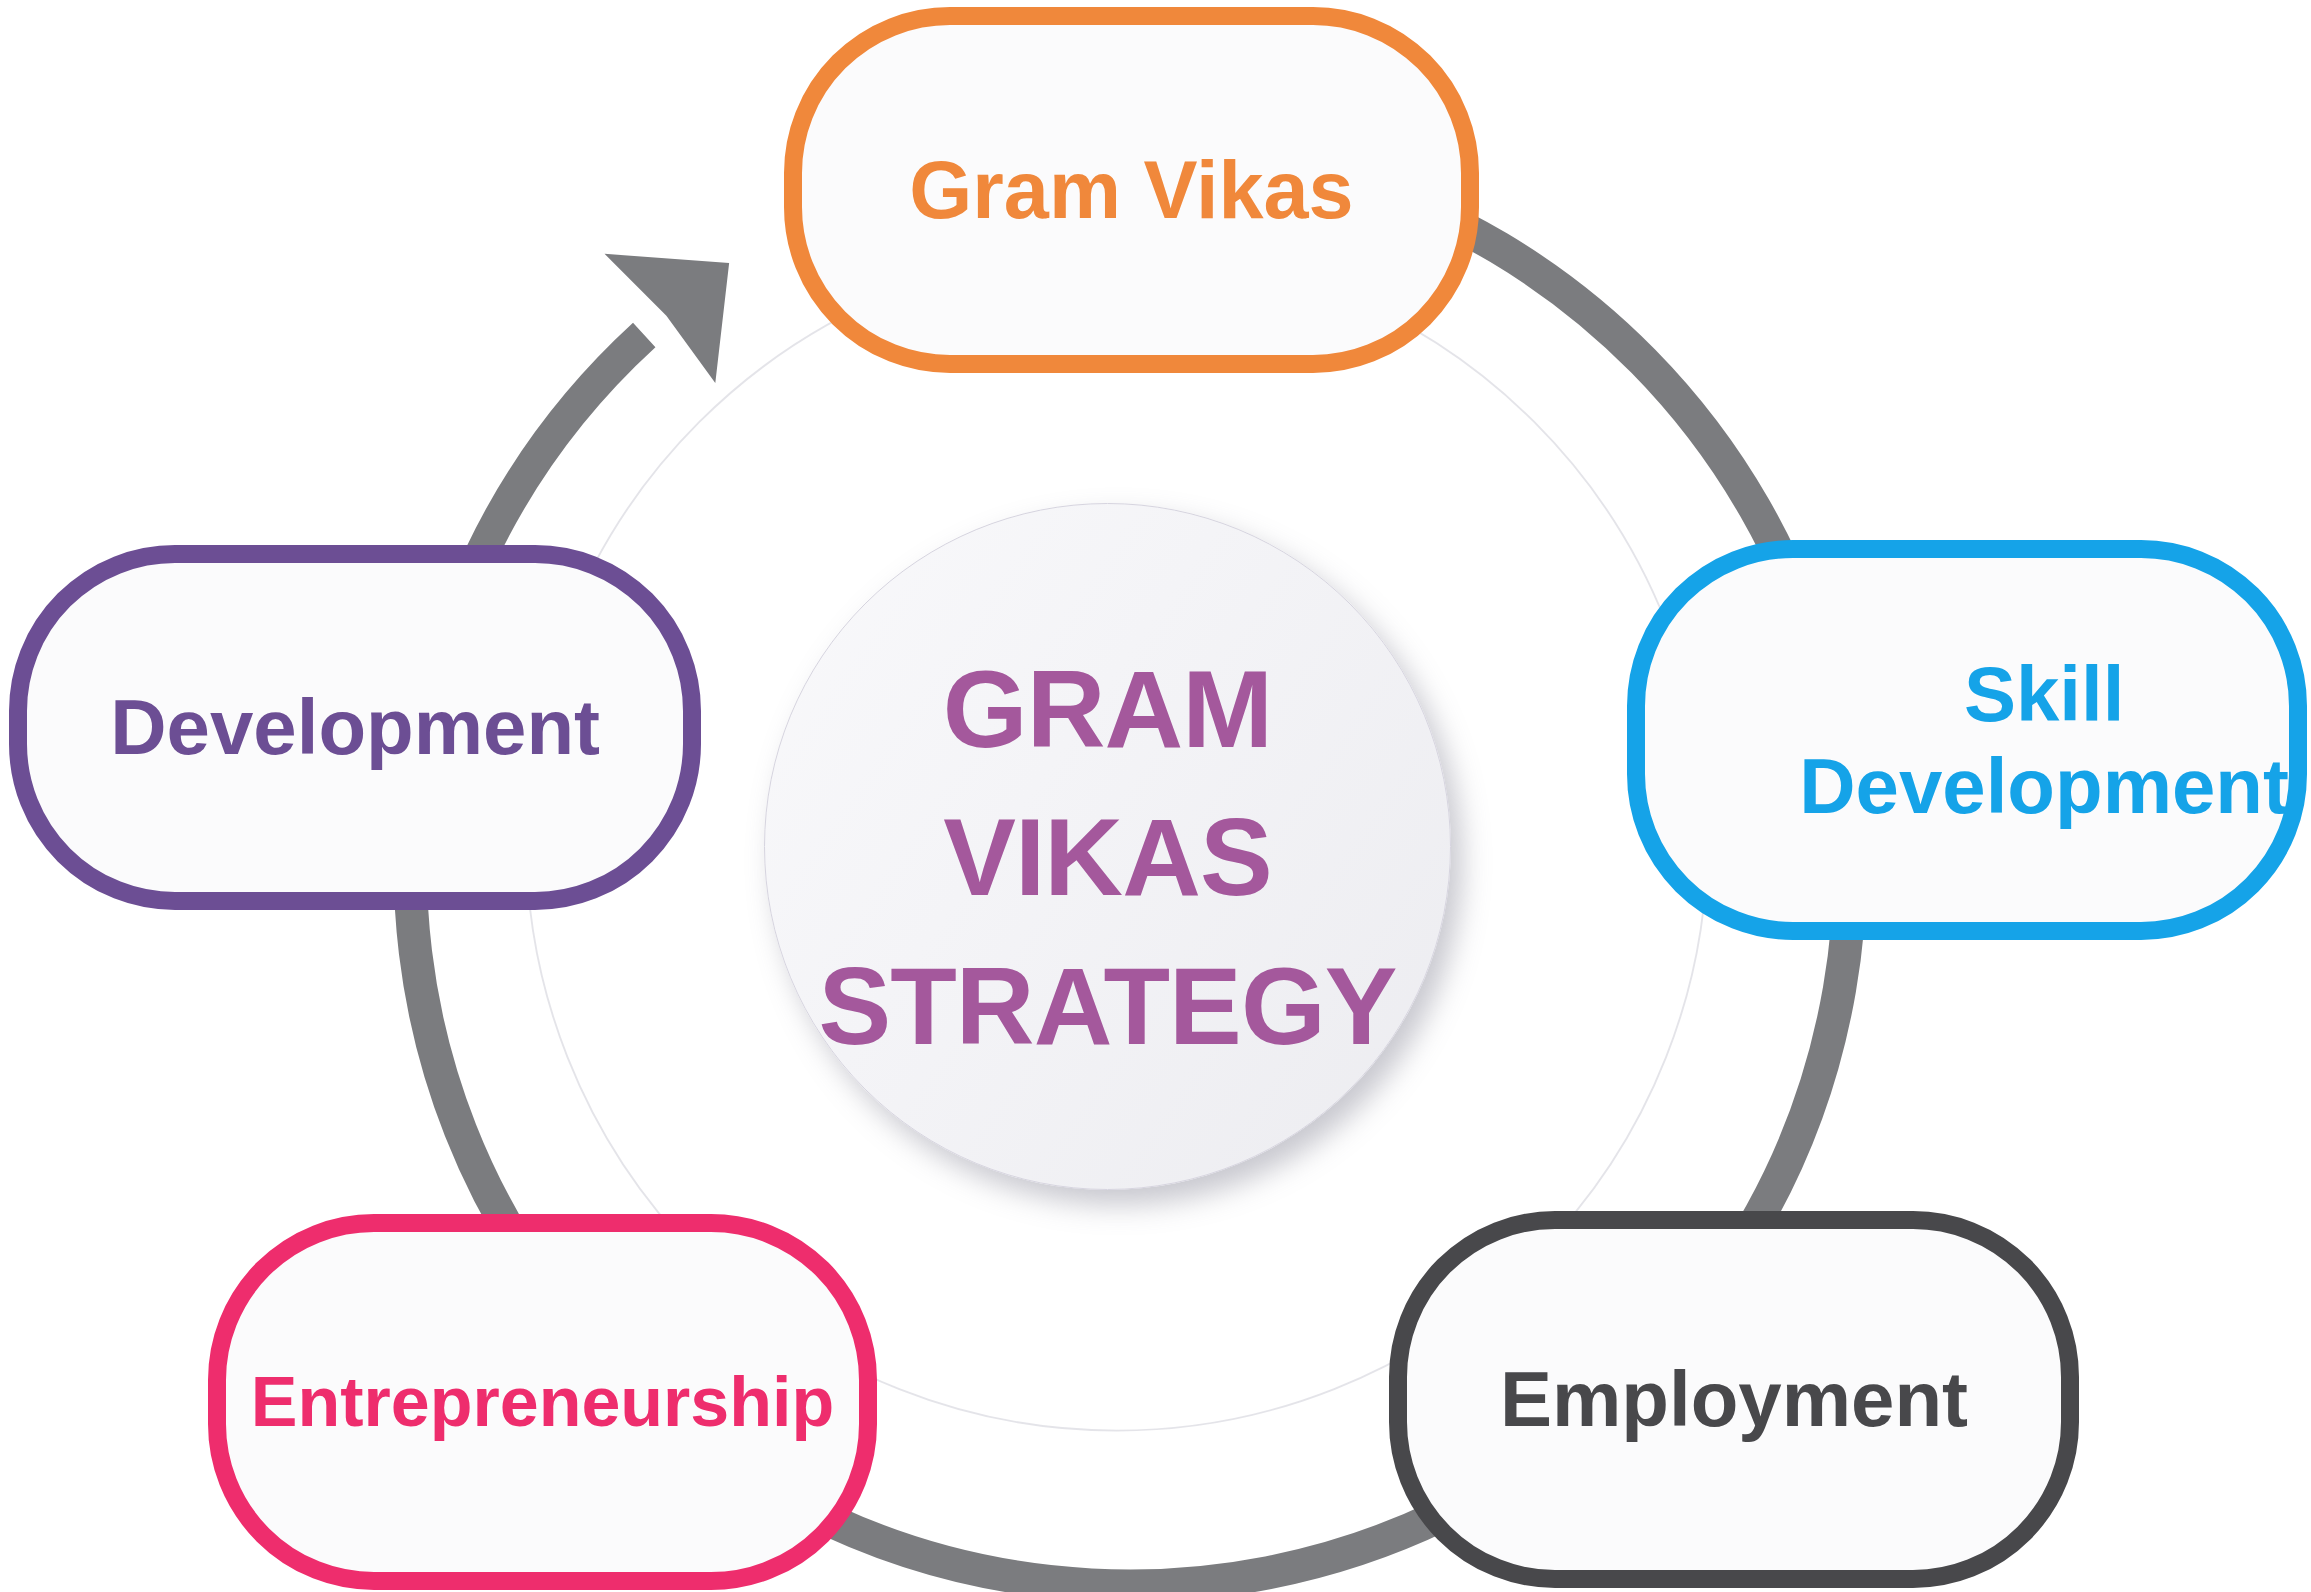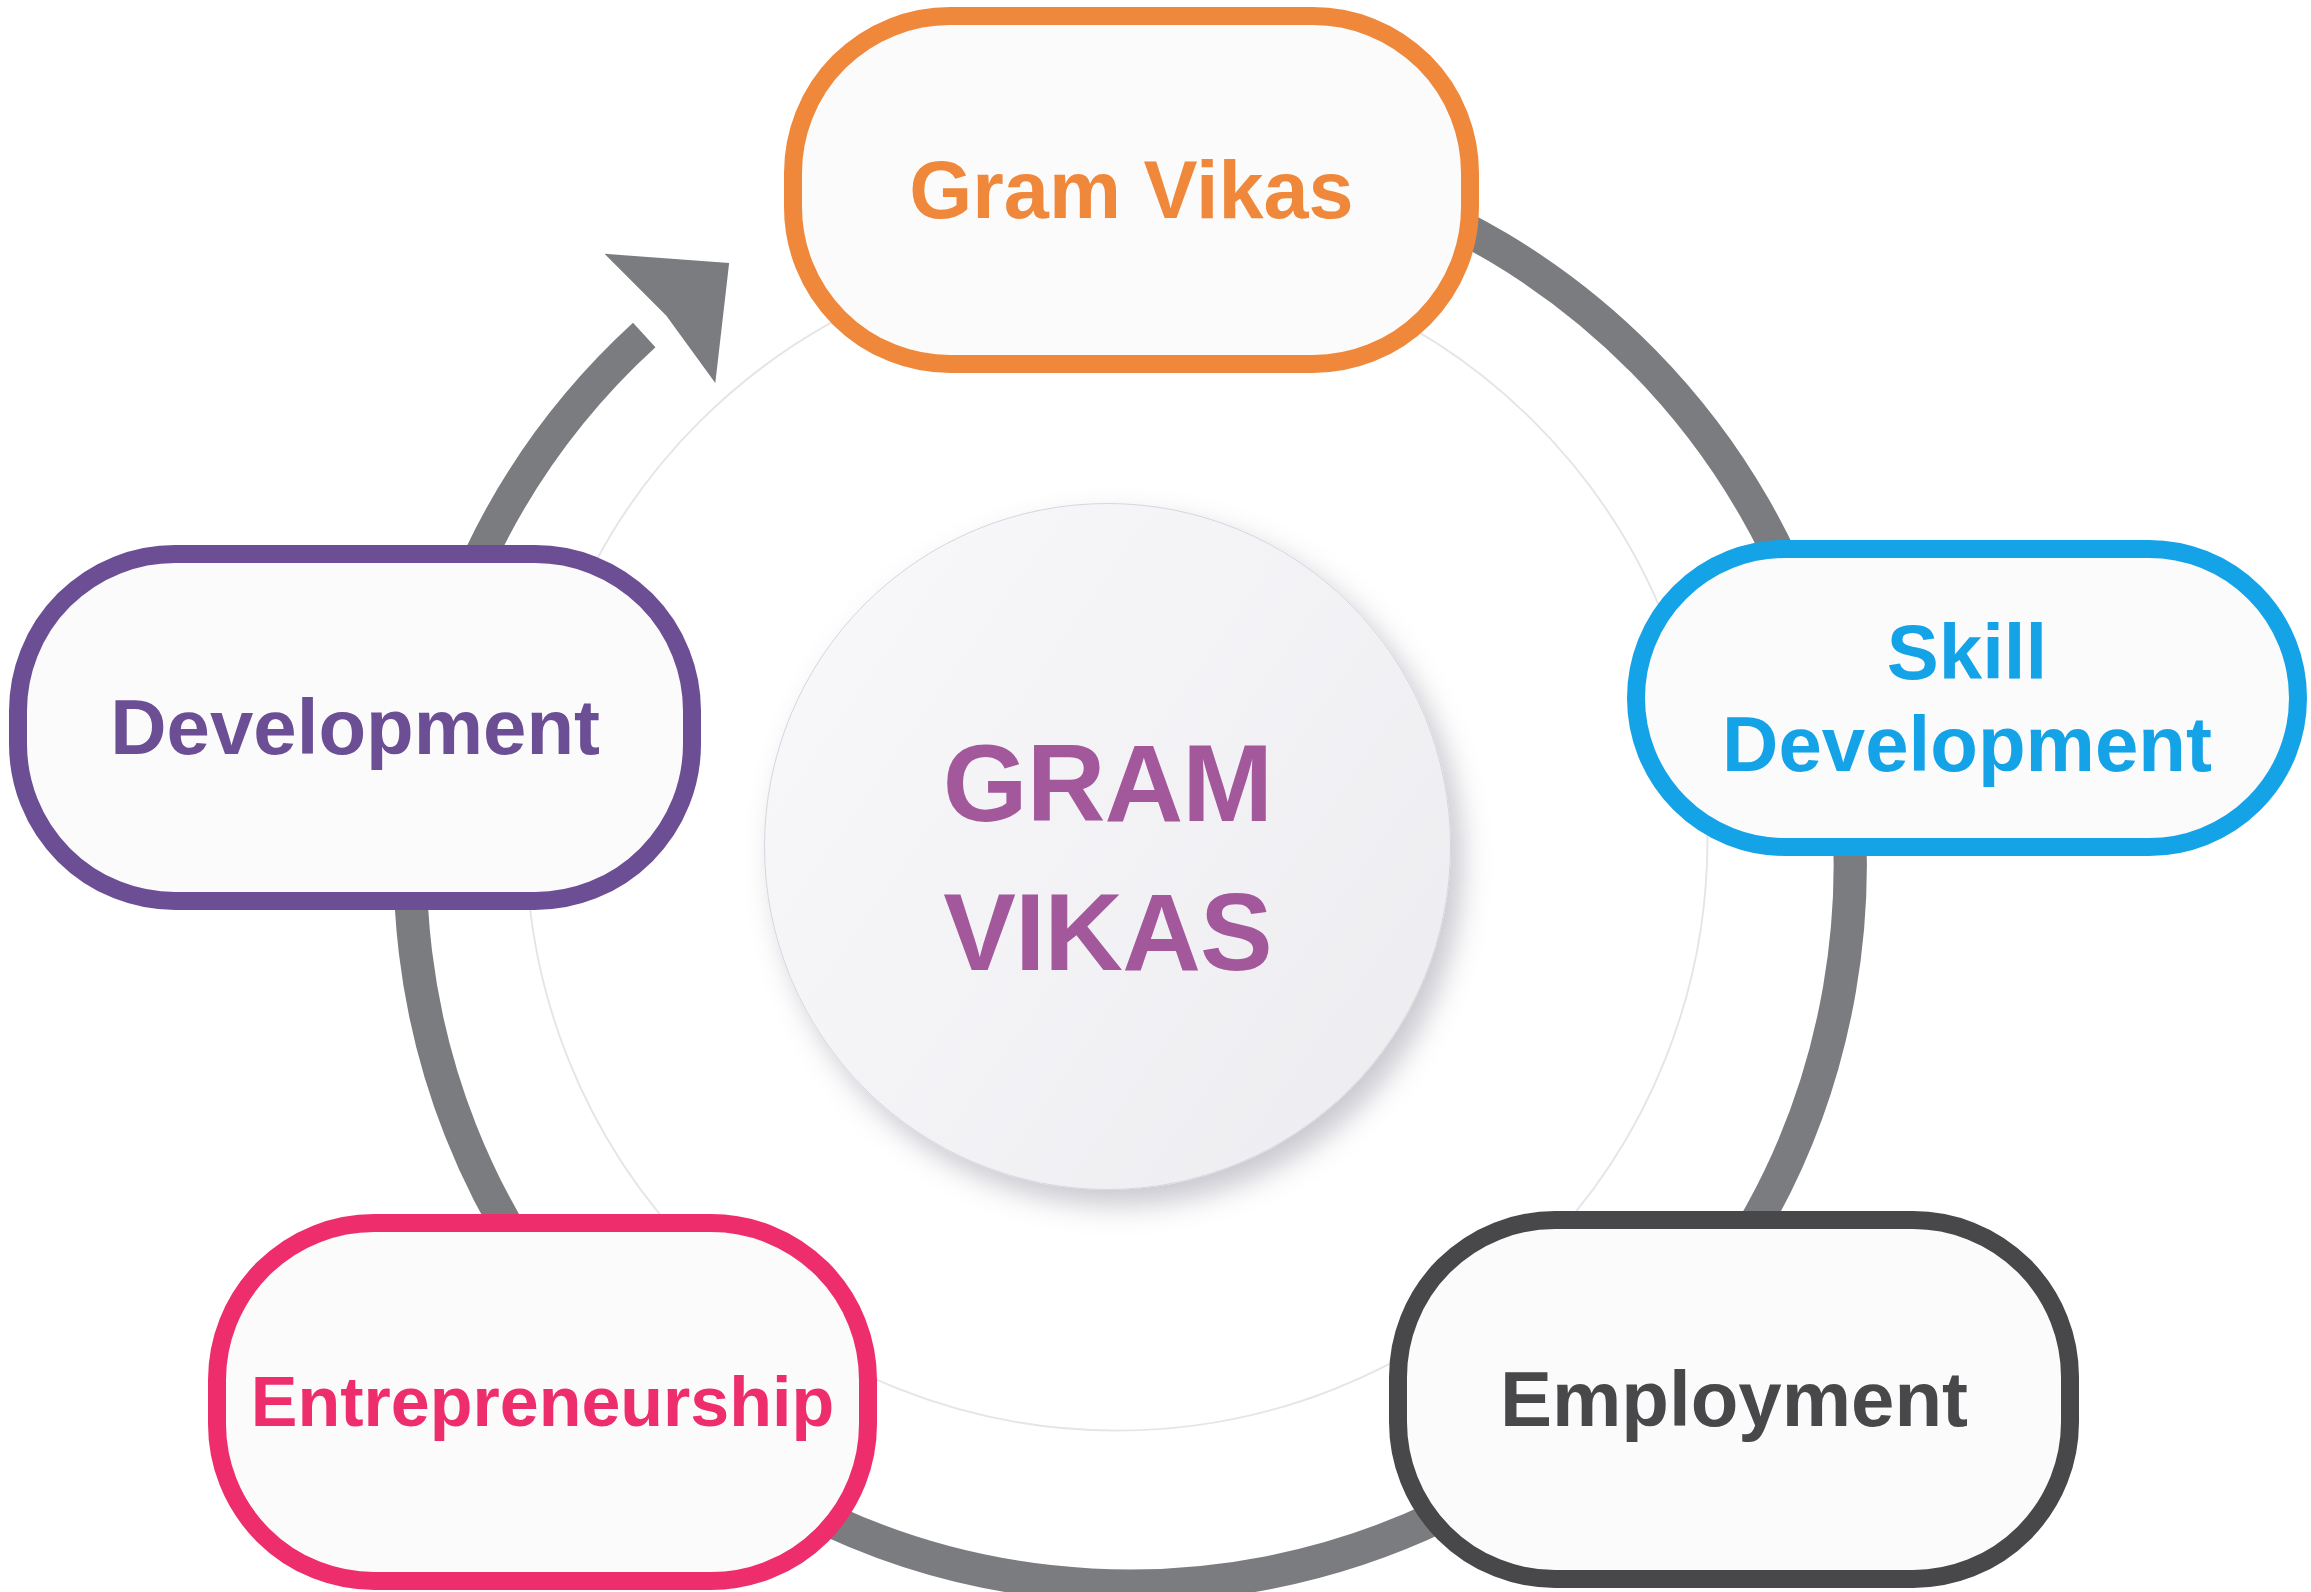--- a/index.html
+++ b/index.html
@@ -65,39 +65,40 @@
     border-radius: 166px;
     display: flex;
     align-items: center;
     justify-content: center;
     text-align: center;
     font-weight: 700;
     line-height: 1.18;
   }
   .node-label span { display: block; }
   .node--gram-vikas      { left: 784px;  top: 7.4px;    width: 695px; height: 366px; font-size: 81px; }
-  .node--skill           { left: 1627px; top: 540px;  width: 680px; height: 316px; font-size: 78px; }
+  .node--skill           { left: 1627px; top: 540px;  width: 680px; height: 400px; font-size: 78px; justify-content: flex-end; }
   .node--employment      { left: 1389px; top: 1211px; width: 690px; height: 377px; font-size: 78px; }
   .node--entrepreneurship{ left: 208px;  top: 1214px; width: 669px; height: 376px; font-size: 70px; }
   .node--rural           { left: 9.2px;   top: 545px;  width: 692px; height: 365px; font-size: 78px; }
 </style>
 </head>
 <body>
 
 <div class="canvas">
 
   <svg class="ring-svg" viewBox="0 0 2505 1726" aria-hidden="true">
     <circle class="faint-guide" cx="1210" cy="910" r="640"></circle>
     <path class="ring-arc" d="M 698 363 A 780 780 0 1 0 1103 168" stroke="#7B7C7F"></path>
     <polygon points="790,285 775,415 722,342 655,275" fill="#7B7C7F"></polygon>
   </svg>
 
   <div class="center-circle">
     <div class="center-title" style="color: rgb(164, 88, 156);">
       <span>GRAM VIKAS</span>
+      <span>STRATEGY</span>
     </div>
   </div>
 
   <div class="node node--gram-vikas" style="--c: #F0883B;">
     <div class="node-label">
       <span>Gram Vikas</span>
     </div>
   </div>
 
   <div class="node node--skill" style="--c: #15A3E8;">

